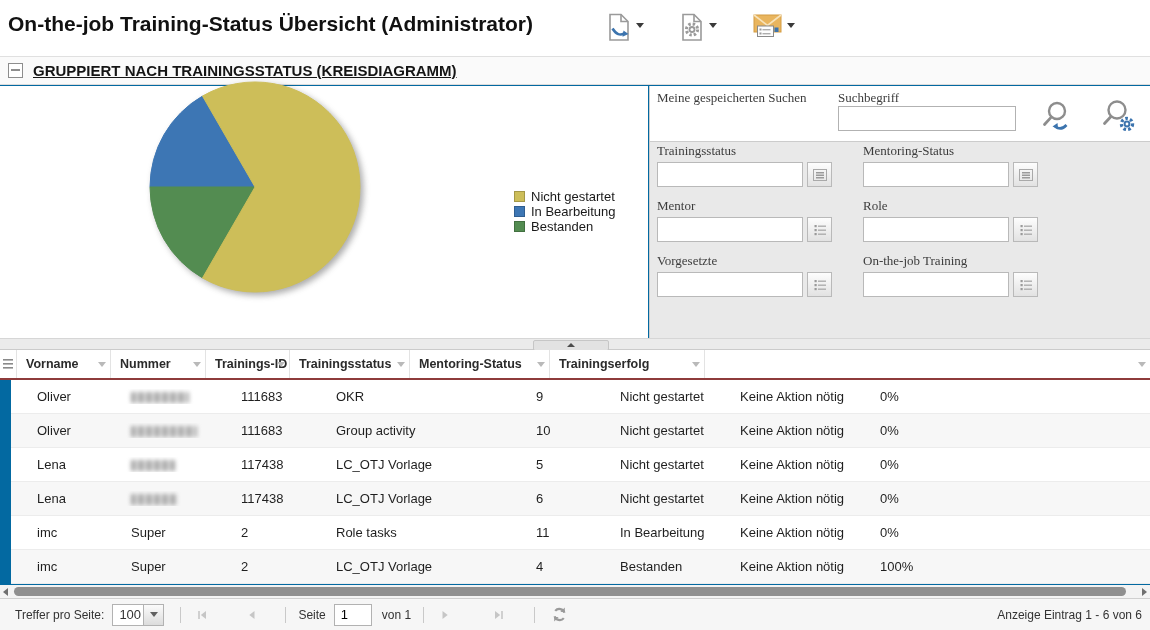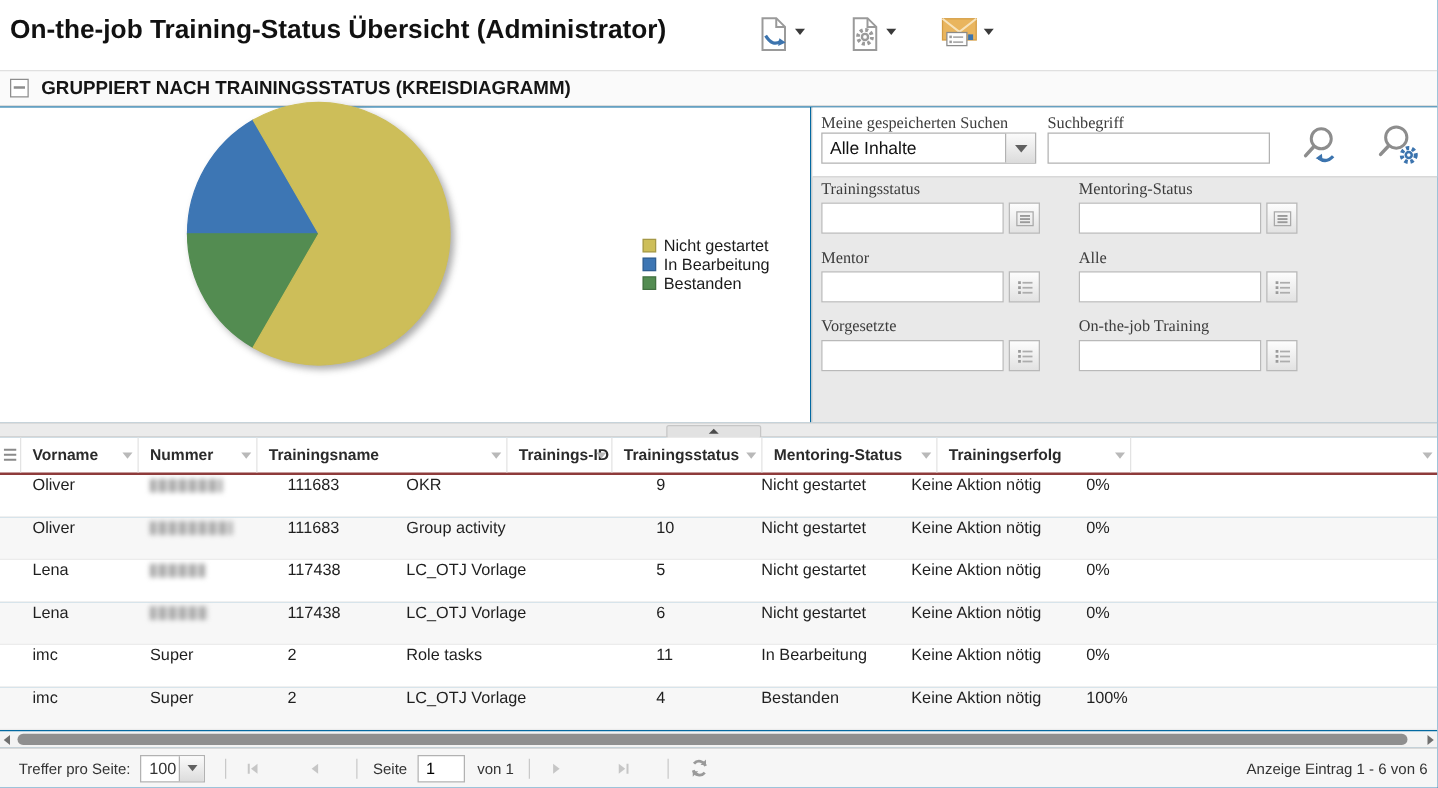--- a/index.html
+++ b/index.html
@@ -15,21 +15,21 @@
   #btn-export{left:606px;} #btn-report{left:679px;} #btn-mail{left:752px;}
   .tb-caret{width:0;height:0;border-left:4px solid transparent;border-right:4px solid transparent;
             border-top:5px solid #3a3a3a;margin-top:10px;}
 
   
   .section-bar{position:absolute;top:56px;left:0;width:1150px;height:29px;background:#fafafa;
                border-top:1px solid #e0e0e0;border-bottom:1px solid #dcdcdc;
                display:flex;align-items:center;padding-left:8px;box-sizing:border-box;gap:10px;}
   .collapse-box{width:13px;height:13px;border:1px solid #8d8d8d;background:#fff;position:relative;flex:0 0 auto;}
   .collapse-box::after{content:"";position:absolute;left:2px;right:2px;top:5px;height:2px;background:#8d8d8d;}
-  .section-title{font-size:15px;font-weight:bold;color:#151515;white-space:nowrap;}
+  .section-title{font-size:15px;font-weight:bold;color:#151515;white-space:nowrap;text-decoration:underline;}
 
   
   .top-area{position:absolute;top:86px;left:0;width:1150px;height:252px;}
   .chart-panel{position:absolute;left:0;top:0;width:648px;height:252px;background:#fff;}
   #pie-svg{position:absolute;left:140px;top:-14px;filter:drop-shadow(3px 3px 3px rgba(70,70,70,.45));}
   .legend{position:absolute;left:514px;top:103px;}
   .legend-item{display:flex;align-items:center;height:15px;}
   .legend-chip{width:11px;height:11px;margin-right:6px;flex:0 0 auto;border:1px solid rgba(0,0,0,.2);box-sizing:border-box;}
   .legend-label{font-size:13px;color:#1a1a1a;white-space:nowrap;}
 
@@ -66,21 +66,21 @@
 
   
   .grid-header{position:absolute;top:350px;left:0;width:1150px;height:30px;background:#fff;display:flex;
                border-bottom:2px solid #8e3b3b;box-sizing:border-box;}
   .hcell{position:relative;display:flex;align-items:center;padding-left:9px;box-sizing:border-box;
          border-right:1px solid #e3e3e3;font-size:12.5px;font-weight:bold;color:#2b2b2b;white-space:nowrap;cursor:pointer;}
   .hcell.handle{padding-left:3px;cursor:default;}
   .fcaret{position:absolute;right:4px;top:50%;margin-top:-2px;width:0;height:0;border:none;background:none;padding:0;
           border-left:4.5px solid transparent;border-right:4.5px solid transparent;border-top:5px solid #b9b9b9;cursor:pointer;}
   .grid-body{position:absolute;top:380px;left:0;width:1150px;}
-  .trow{display:flex;height:33px;border-bottom:1px solid #ececec;font-size:13px;color:#1f1f1f;background:#fff;}
+  .trow{display:flex;height:33px;align-items:center;border-bottom:1px solid #ececec;font-size:13px;color:#1f1f1f;background:#fff;margin-left:11px;}
   .trow.alt{background:#f7f7f7;}
   .tcell{padding-left:9px;box-sizing:border-box;overflow:hidden;white-space:nowrap;}
   .redacted{display:inline-block;height:11px;border-radius:1px;vertical-align:middle;
             background:repeating-linear-gradient(90deg,#a3a3a3 0 4px,#d6d6d6 4px 8px);filter:blur(2px);}
 
   
   .hscroll{position:absolute;top:585px;left:0;width:1150px;height:13px;background:#f3f3f3;}
   .hthumb{position:absolute;left:14px;top:2px;width:1112px;height:9px;background:#8f8f8f;border-radius:5px;cursor:pointer;}
   .sarrow{position:absolute;top:3px;width:0;height:0;border-top:4px solid transparent;border-bottom:4px solid transparent;cursor:pointer;}
   .sarrow.left{left:3px;border-right:5px solid #6f6f6f;}
@@ -174,26 +174,20 @@
           <div class="legend-item">
             <span class="legend-chip" style="background: rgb(83, 140, 81);"></span>
             <span class="legend-label">Bestanden</span>
           </div>
         </div>
     </div>
 
     <div class="search-panel">
       <div class="saved-row">
         <span class="flabel saved-label">Meine gespeicherten Suchen</span>
-        <div class="select">
-          <span class="select-value">Alle Inhalte</span>
-          <span class="select-btn">
-              <i class="select-caret"></i>
-            </span>
-        </div>
         <span class="flabel term-label">Suchbegriff</span>
         <input class="term-input" value="" style="">
 
         <button class="iconbtn" id="btn-search">
           <span>
             <svg width="38" height="38" viewBox="0 0 38 38">
               <circle cx="19" cy="13" r="8" fill="#fff" stroke="#8d8d8d" stroke-width="2.4"></circle>
               <line x1="12.8" y1="19.6" x2="6.5" y2="26.5" stroke="#8d8d8d" stroke-width="2.8" stroke-linecap="round"></line>
               <path d="M17 28.5 q6 4.5 11.5 -1.5" fill="none" stroke="#3c74ae" stroke-width="2.6"></path>
               <path d="M19.5 25 l-5 3.6 5.6 2.4 z" fill="#3c74ae"></path>
@@ -251,21 +245,21 @@
                   <rect x="6" y="3.5" width="8" height="1.4" fill="#adadad"></rect>
                   <rect x="2.5" y="7" width="2.2" height="2.2" fill="#9a9a9a"></rect>
                   <rect x="6" y="7.5" width="8" height="1.4" fill="#adadad"></rect>
                   <rect x="2.5" y="11" width="2.2" height="2.2" fill="#9a9a9a"></rect>
                   <rect x="6" y="11.5" width="8" height="1.4" fill="#adadad"></rect>
                 </svg>
               </button>
             </div>
           </div>
           <div class="ffield">
-            <label class="flabel">Alle</label>
+            <label class="flabel">Role</label>
             <div class="frow">
               <input style="">
               <button class="fbtn">
                 <svg width="16" height="16" viewBox="0 0 16 16">
                   <rect x="2.5" y="3" width="2.2" height="2.2" fill="#9a9a9a"></rect>
                   <rect x="6" y="3.5" width="8" height="1.4" fill="#adadad"></rect>
                   <rect x="2.5" y="7" width="2.2" height="2.2" fill="#9a9a9a"></rect>
                   <rect x="6" y="7.5" width="8" height="1.4" fill="#adadad"></rect>
                   <rect x="2.5" y="11" width="2.2" height="2.2" fill="#9a9a9a"></rect>
                   <rect x="6" y="11.5" width="8" height="1.4" fill="#adadad"></rect>
@@ -320,24 +314,20 @@
           <rect y="5" width="10" height="1.6" fill="#8a8a8a"></rect>
           <rect y="9" width="10" height="1.6" fill="#8a8a8a"></rect>
         </svg>
       </div>
       <div class="hcell" style="width: 94px;">
         <span>Vorname</span>
         <button class="fcaret"></button>
       </div>
       <div class="hcell" style="width: 95px;">
         <span>Nummer</span>
-        <button class="fcaret"></button>
-      </div>
-      <div class="hcell" style="width: 200px;">
-        <span>Trainingsname</span>
         <button class="fcaret"></button>
       </div>
       <div class="hcell" style="width: 84px;">
         <span>Trainings-ID</span>
         <button class="fcaret"></button>
       </div>
       <div class="hcell" style="width: 120px;">
         <span>Trainingsstatus</span>
         <button class="fcaret"></button>
       </div>

